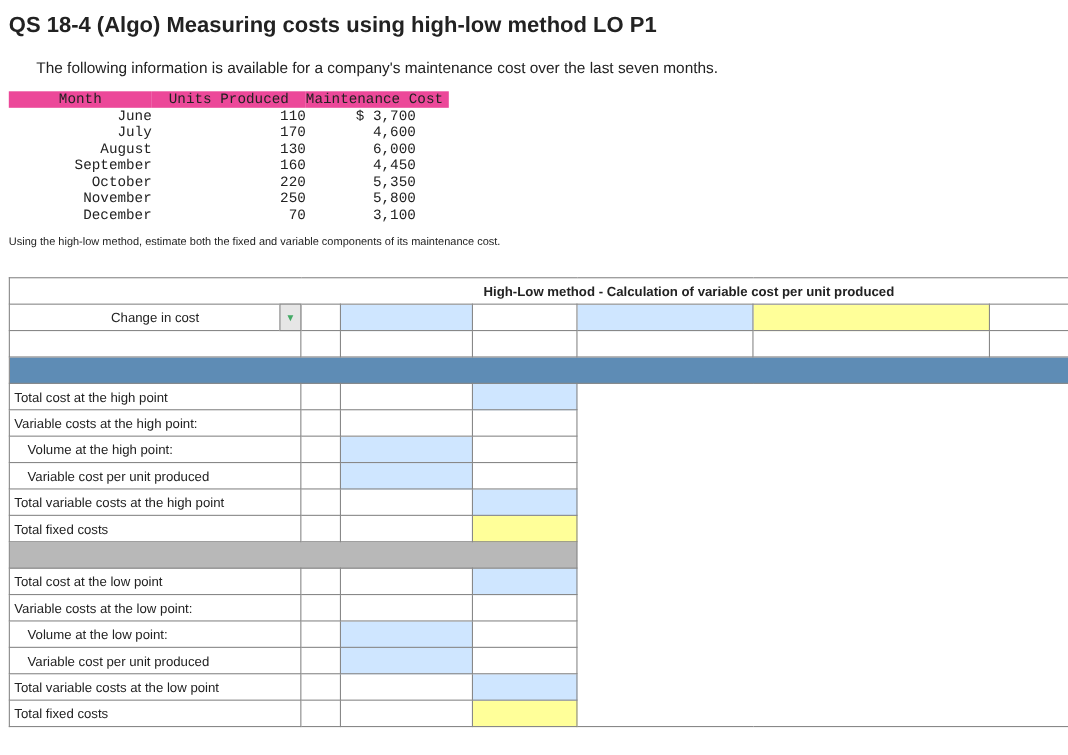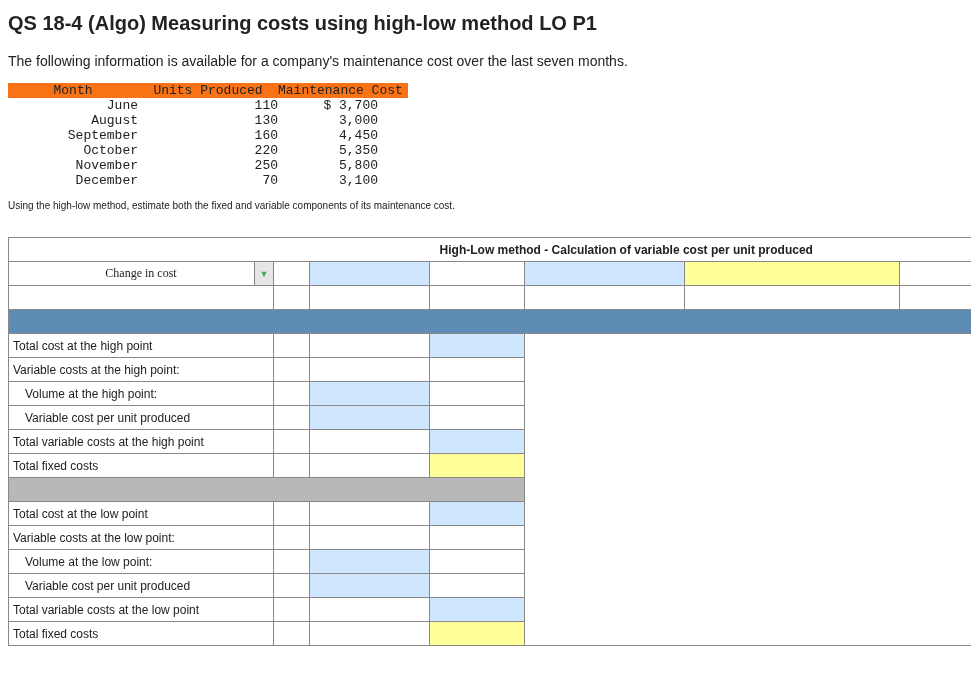--- a/index.html
+++ b/index.html
@@ -12,33 +12,34 @@
     width: 971px;
   }
   h1 {
     font-size: 20px;
     font-weight: bold;
     margin: 4px 0 18px 0;
   }
   .intro {
     font-size: 14px;
     margin-bottom: 14px;
+    margin-left: 25px;
   }
   .mono-table {
     font-family: "Courier New", monospace;
     font-size: 13px;
     border-collapse: collapse;
     margin-bottom: 12px;
   }
   .mono-table th, .mono-table td {
     padding: 0;
     font-weight: normal;
     white-space: pre;
   }
-  .mono-table thead tr { background: #f97316; }
+  .mono-table thead tr { background: #ec4899; }
   .mono-table thead th { text-align: center; }
   .mono-table tbody td.c0 { padding-left: 8px; width: 130px; text-align: right; }
   .mono-table tbody td.c1 { width: 140px; text-align: right; }
   .mono-table tbody td.c2 { width: 130px; text-align: right; padding-right: 30px; }
   .mono-table thead th.h0 { width: 130px; }
   .mono-table thead th.h1 { width: 140px; }
   .mono-table thead th.h2 { width: 130px; text-align:left; padding-left:0;}
   
   .instr {
     font-size: 10px;
@@ -76,21 +77,20 @@
   .title-row td:first-child { border-left:1px solid #888;}
   .title-row td:last-child  { border-right:1px solid #888;}
 
   .blue-row td { background: #5e8cb5; }
   .gray-row td { background: #b8b8b8; }
 
   .dropdown-cell {
     position: relative;
     border: 1px dashed #6ea2d8 !important;
     text-align: center;
-    font-family: Liberation Serif, serif;
   }
   .dropdown-arrow {
     position: absolute;
     right: -1px; top: -1px; bottom: -1px;
     width: 20px;
     background: #e6e6e6;
     border: 1px solid #888;
     display: flex;
     align-items: center;
     justify-content: center;
@@ -120,23 +120,28 @@
       <th class="h2">Maintenance Cost</th>
     </tr>
   </thead>
   <tbody id="data-body">
       <tr>
         <td class="c0">June</td>
         <td class="c1">110</td>
         <td class="c2">$ 3,700</td>
       </tr>
       <tr>
+        <td class="c0">July</td>
+        <td class="c1">170</td>
+        <td class="c2">4,600</td>
+      </tr>
+      <tr>
         <td class="c0">August</td>
         <td class="c1">130</td>
-        <td class="c2">3,000</td>
+        <td class="c2">6,000</td>
       </tr>
       <tr>
         <td class="c0">September</td>
         <td class="c1">160</td>
         <td class="c2">4,450</td>
       </tr>
       <tr>
         <td class="c0">October</td>
         <td class="c1">220</td>
         <td class="c2">5,350</td>

